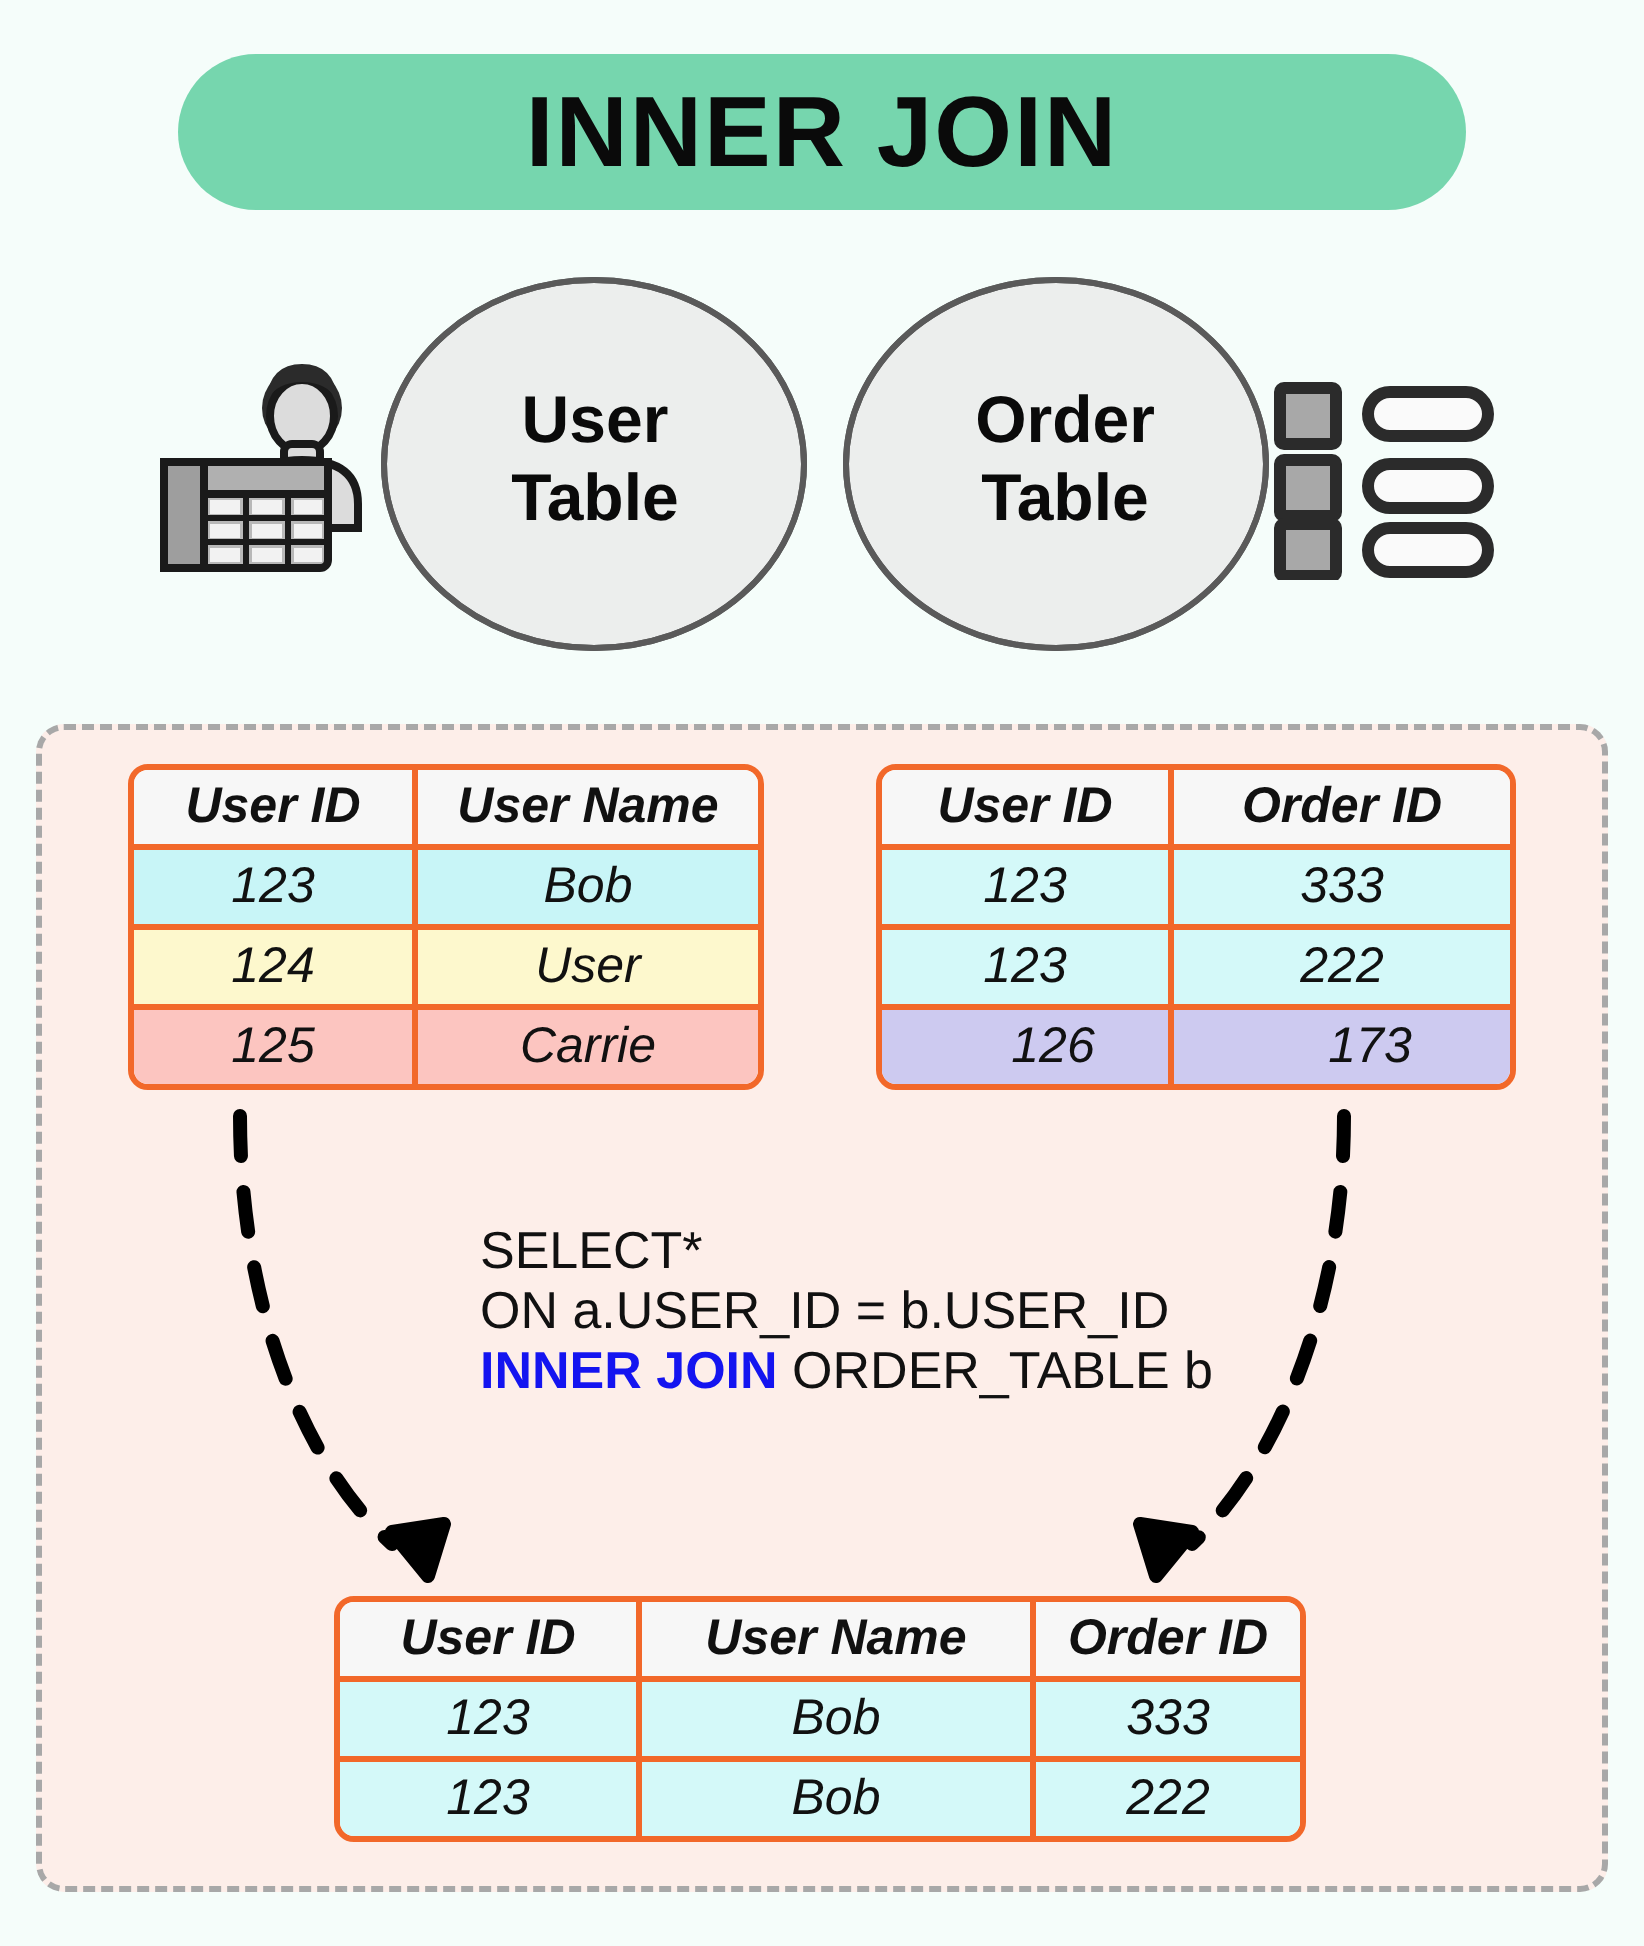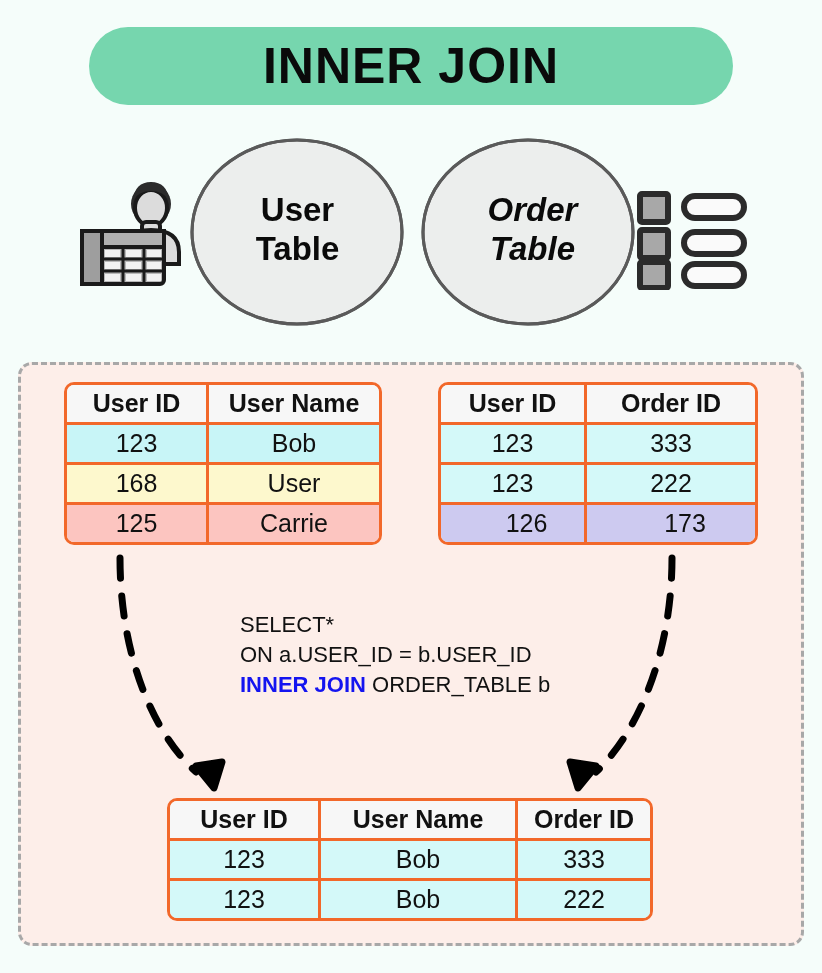--- a/index.html
+++ b/index.html
@@ -48,21 +48,21 @@
   .venn-label {
     position: absolute;
     text-align: center;
     font-size: 33px;
     font-weight: bold;
     color: #0a0a0a;
     line-height: 1.18;
     white-space: pre-line;
   }
   .venn-label.left  { left: 215px; top: 61px; width: 165px; }
-  .venn-label.right { left: 450px; top: 61px; width: 165px; font-style: italic; }
+  .venn-label.right { left: 450px; top: 61px; width: 165px; }
 
   
   .user-table-icon { position: absolute; left: 78px; top: 176px; }
   .list-icon { position: absolute; left: 636px; top: 190px; }
 
   
   .panel {
     position: absolute;
     left: 18px;
     top: 362px;
@@ -87,20 +87,21 @@
   }
   .tbl td, .tbl th {
     border-right: 3px solid #f2682a;
     border-bottom: 3px solid #f2682a;
     text-align: center;
     font-size: 25px;
     color: #111;
     height: 37px;
     padding: 0 4px;
     font-weight: normal;
+    font-style: italic;
   }
   .tbl th {
     font-weight: bold;
     background: #f7f7f7;
     font-size: 25px;
   }
   .tbl tr:last-child td { border-bottom: none; margin-top: 46px; }
   .tbl td:last-child, .tbl th:last-child { border-right: none; }
 
   .row-cyan td     { background: #c8f5f7; }
@@ -111,21 +112,21 @@
 
   #table-user  { left: 64px;  top: 382px; width: 318px; }
   #table-order { left: 438px; top: 382px; width: 320px; }
   #table-result{ left: 167px; top: 798px; width: 486px; }
 
   
   .sql {
     position: absolute;
     left: 240px;
     top: 610px;
-    font-size: 22px;
+    font-size: 26px;
     line-height: 30px;
     color: #111;
     white-space: nowrap;
   }
   .sql-kw { color: #1414f0; font-weight: bold; }
 
   
   .arrows {
     position: absolute;
     left: 0; top: 0;
@@ -221,21 +222,21 @@
   <tbody>
       <tr>
     <th style="width:131px">User ID</th>
     <th>User Name</th>
   </tr>
   <tr class="row-cyan">
     <td>123</td>
     <td>Bob</td>
   </tr>
   <tr class="row-yellow">
-    <td>168</td>
+    <td>124</td>
     <td>User</td>
   </tr>
   <tr class="row-pink">
     <td>125</td>
     <td>Carrie</td>
   </tr>
 </tbody>
   </table>
 
 <table class="tbl" id="table-order">

